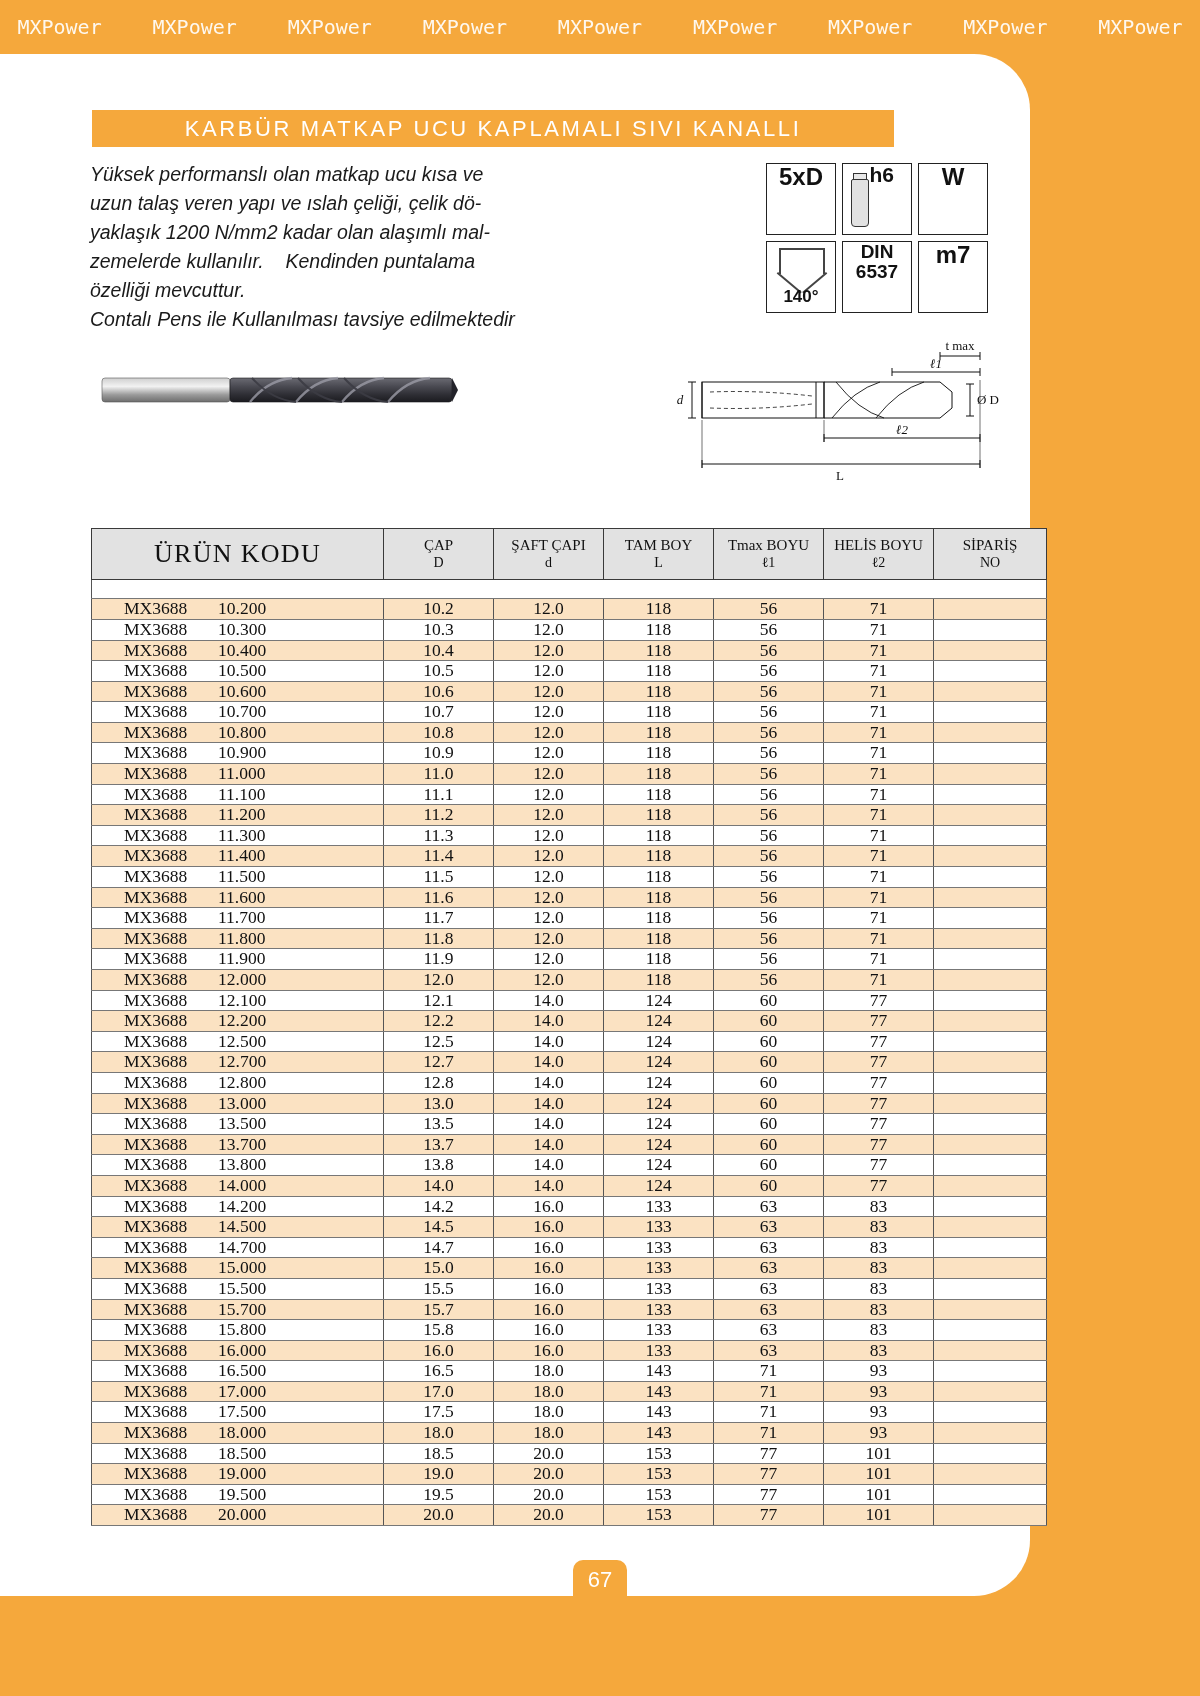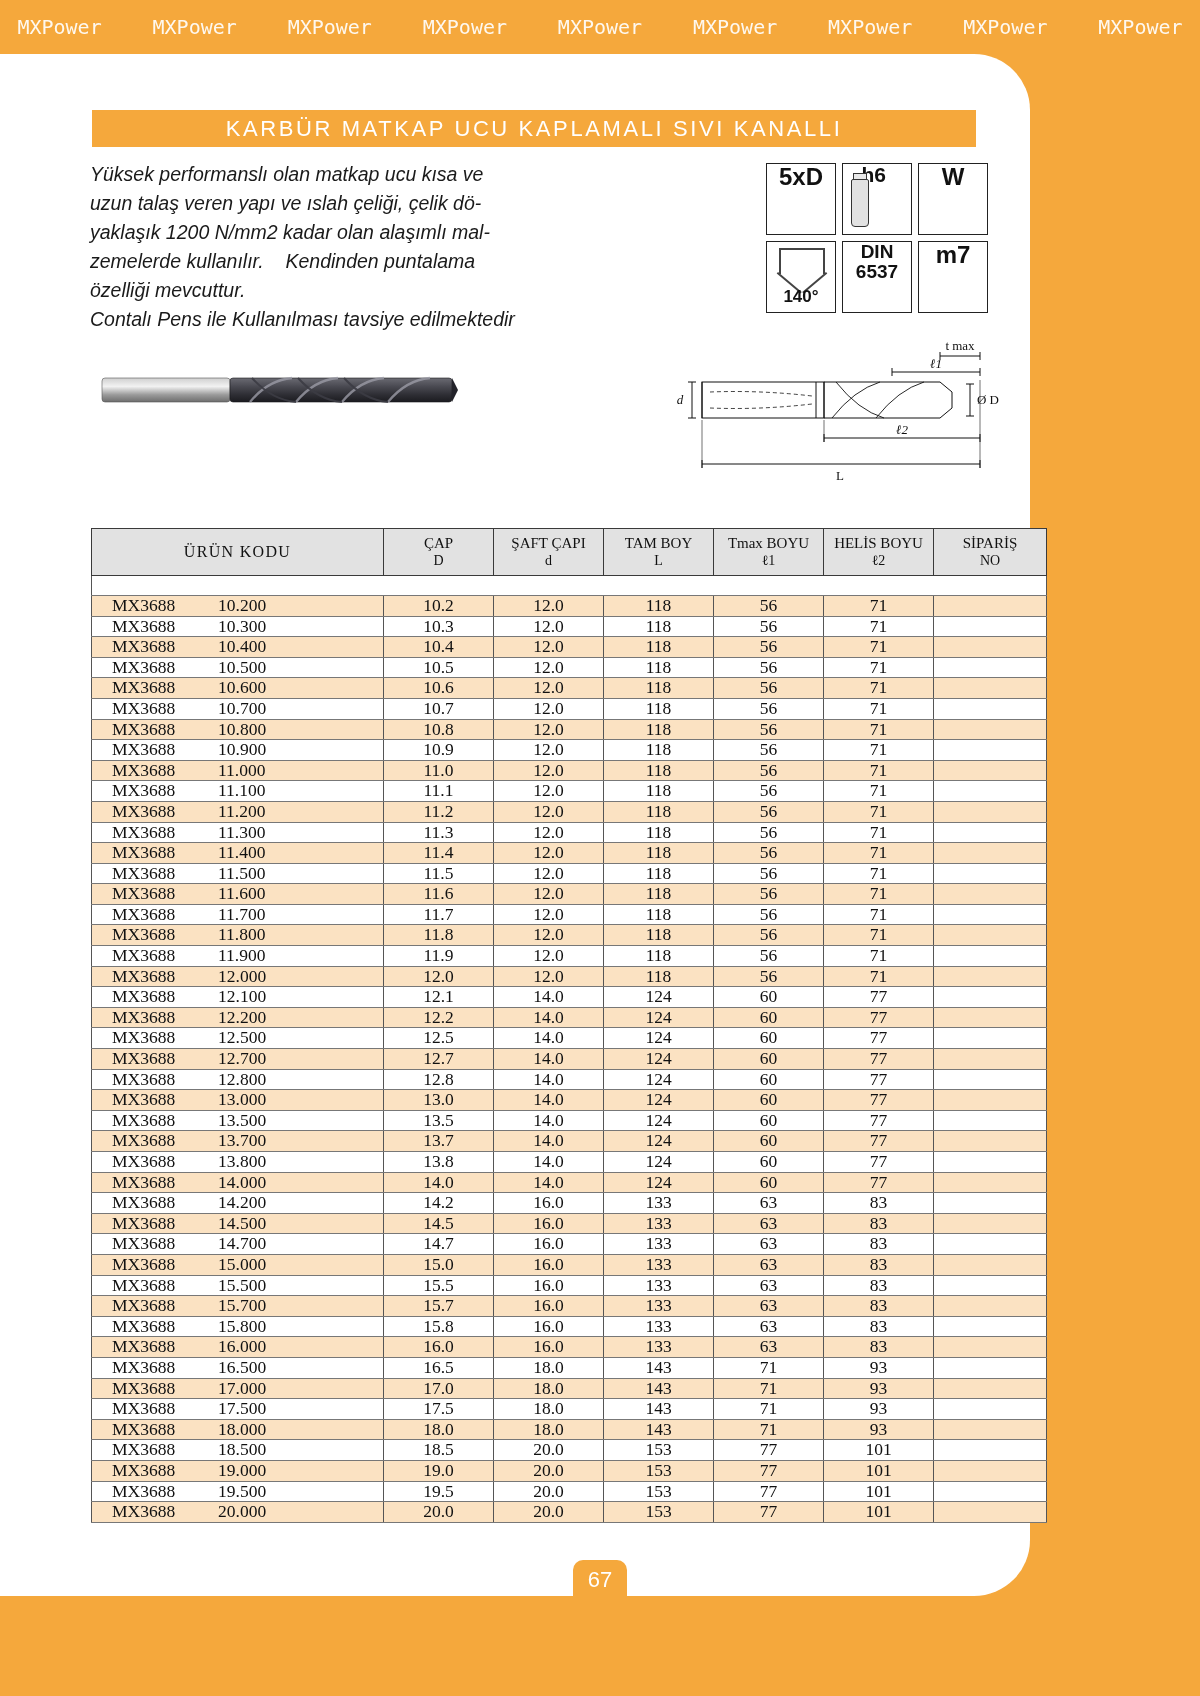--- a/index.html
+++ b/index.html
@@ -48,21 +48,21 @@
     position: absolute;
     right: 0px; top: 54px;
     width: 170px; height: 1542px;
     z-index: 3;
     pointer-events: none;
   }
   
   .titlebar {
     position: absolute;
     left: 92px; top: 110px;
-    width: 884px; height: 37px;
+    width: 802px; height: 37px;
     background: #F5A83C;
     display: flex; align-items: center; justify-content: center;
     z-index: 4;
   }
   .titlebar span {
     color: #ffffff;
     font-size: 22px;
     letter-spacing: 2.6px;
     font-weight: 400;
   }
@@ -97,21 +97,21 @@
   }
   .badge .btxt {
     font-weight: bold;
     font-size: 24px;
     color: #111;
     line-height: 1.05;
     text-align: center;
   }
   .badge .btxt.small { font-size: 21px; }
   .badge .btxt.tiny { font-size: 19px; }
-  .badge.withicon { justify-content: flex-end; padding-right: 25px; }
+  .badge.withicon { justify-content: flex-end; padding-right: 17px; }
   .shank {
     position: absolute; left: 7px; top: 9px;
     width: 20px; height: 54px;
   }
   .shank .body {
     position: absolute; left: 1px; top: 6px;
     width: 18px; height: 48px;
     background: #e2e2e2; border: 1.3px solid #333;
     border-radius: 2px 2px 4px 4px;
   }
@@ -161,21 +161,21 @@
     border: 1.4px solid #3a3a3a;
     font-family: "Liberation Serif", serif;
     font-weight: normal;
     font-size: 15px;
     color: #111;
     padding: 5px 2px 6px 2px;
     line-height: 1.22;
     vertical-align: middle;
   }
   table.spec th.code {
-    font-size: 16px;
+    font-size: 26px;
     letter-spacing: 1.3px;
     padding: 9px 2px;
   }
   .thead-sub { display: block; font-size: 14px; }
   table.spec td {
     border-left: 1.4px solid #555;
     border-right: 1.4px solid #555;
     border-top: 0.7px solid #777;
     border-bottom: 0.7px solid #777;
     font-family: "Liberation Serif", serif;
@@ -183,21 +183,21 @@
     color: #111;
     text-align: center;
     height: 19.6px;
     line-height: 19.6px;
     padding: 0;
   }
   table.spec tr.alt td { background: #FBE2C2; }
   table.spec tr.plain td { background: #ffffff; }
   td.codecell { text-align: left; padding: 0; }
   .codeinner { display: flex; }
-  .codeinner .pre { width: 126px; padding-left: 20px; text-align: left; }
+  .codeinner .pre { width: 126px; padding-left: 32px; text-align: left; }
   .codeinner .num { width: 150px; text-align: left; }
   .gap-row td {
     border-left: none; border-right: none;
     border-top: none; border-bottom: none;
     background: #fff !important; height: 20px;
   }
   
   .footbar {
     position: absolute; left: 0; bottom: 0;
     width: 1200px; height: 96px; background: #F5A83C; z-index: 3;

